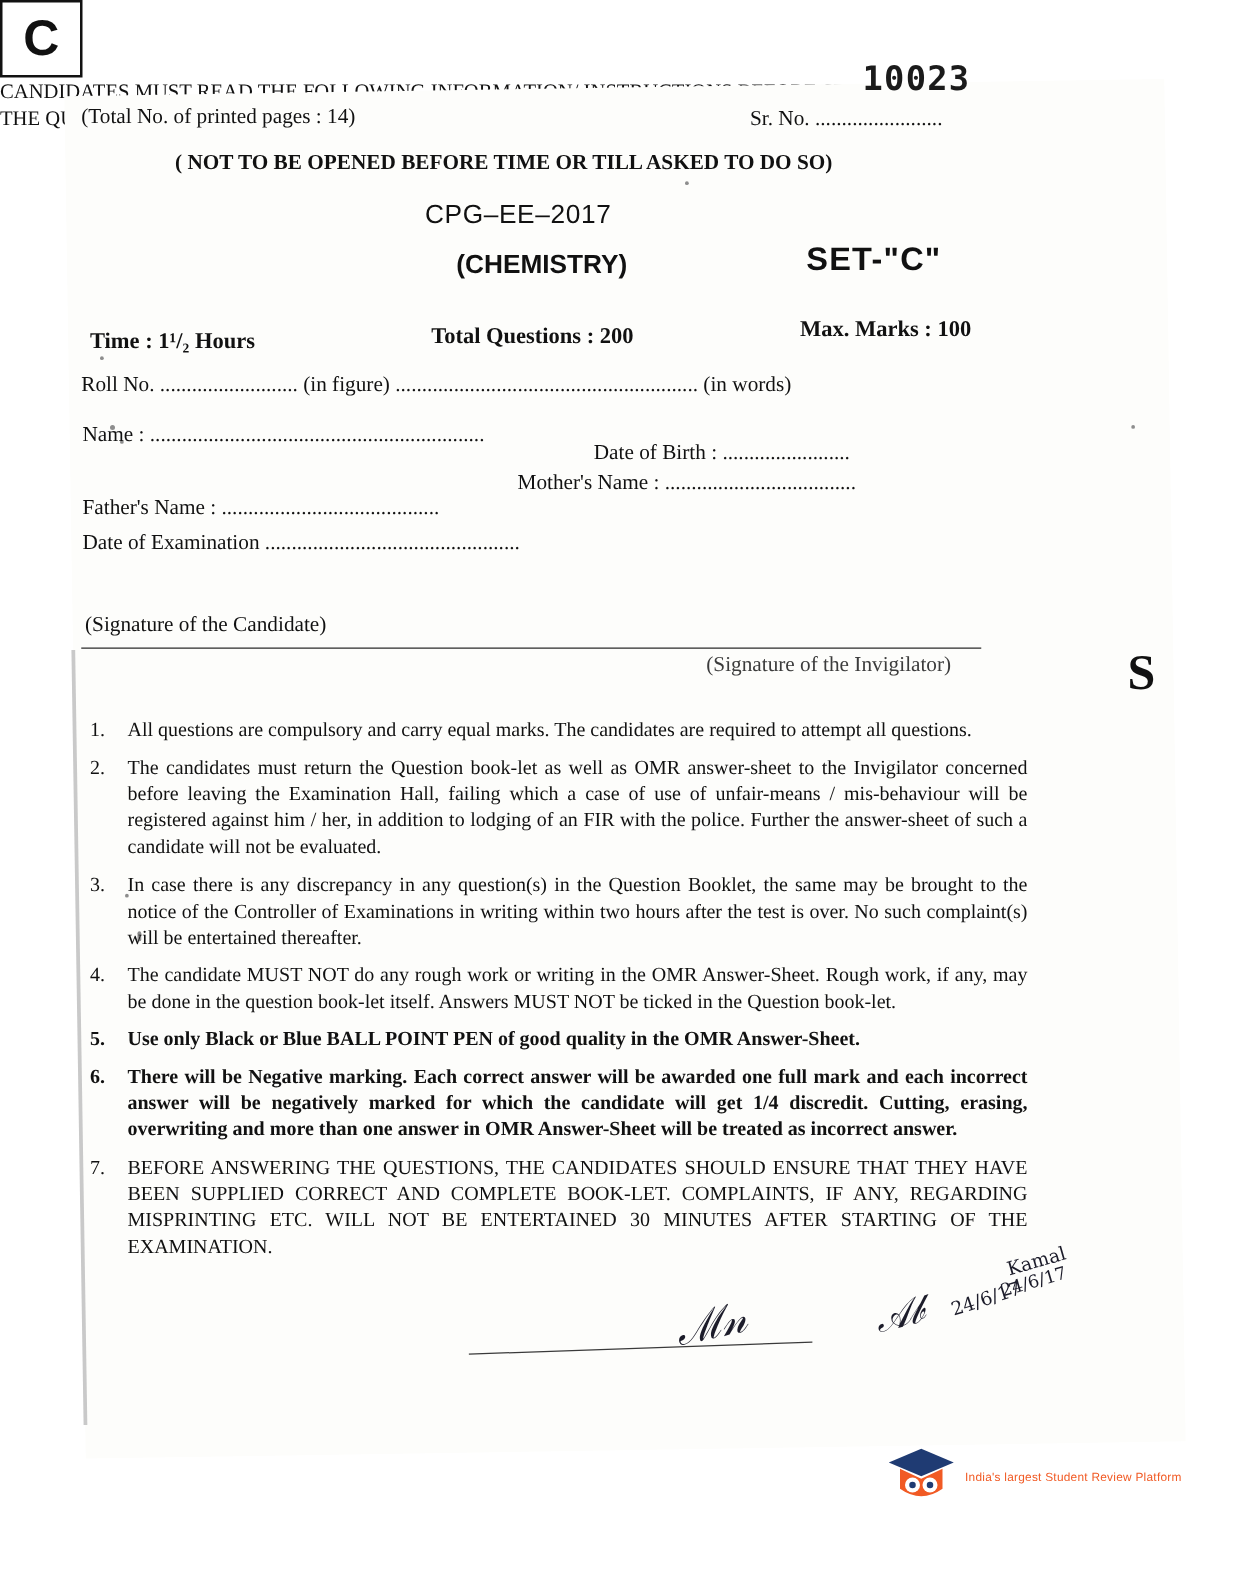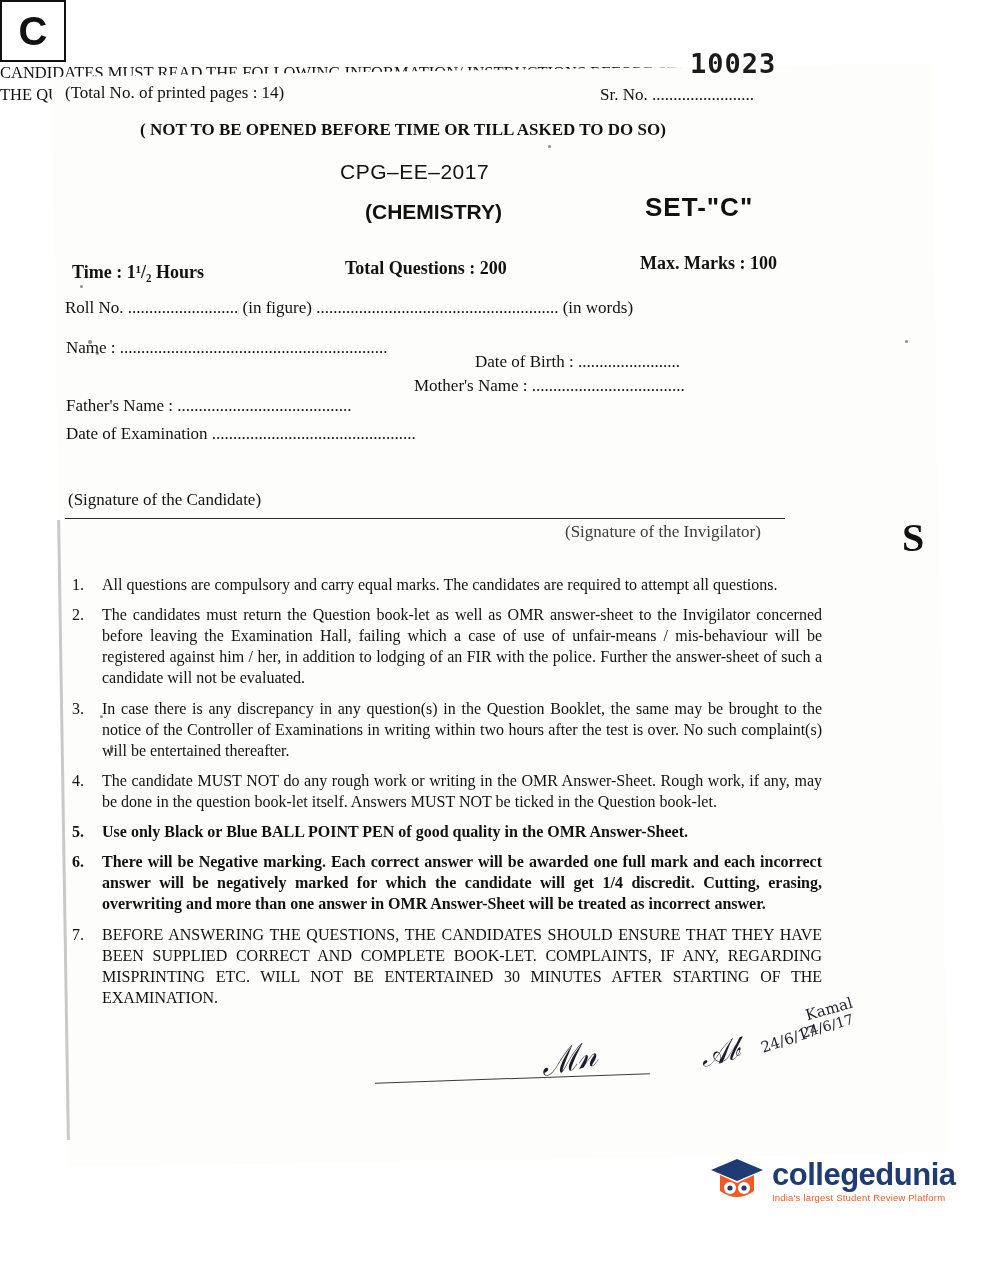--- a/index.html
+++ b/index.html
@@ -327,16 +327,15 @@
     <svg width="54" height="52" viewBox="0 0 54 52" aria-hidden="true">
       <polygon points="27,4 53,15 27,26 1,15" fill="#1f3b73"></polygon>
       <path d="M10 20 L10 36 Q27 48 44 36 L44 20 L27 28 Z" fill="#f15a24"></path>
       <circle cx="20" cy="33" r="6" fill="#ffffff"></circle>
       <circle cx="34" cy="33" r="6" fill="#ffffff"></circle>
       <circle cx="20" cy="33" r="2.6" fill="#1f3b73"></circle>
       <circle cx="34" cy="33" r="2.6" fill="#1f3b73"></circle>
     </svg>
   </div>
   <div id="logo-text-wrap">
-    <div id="logo-word">collegedunia</div>
     <div id="logo-tag">India's largest Student Review Platform</div>
   </div>
 </div>
 
 </body></html>

